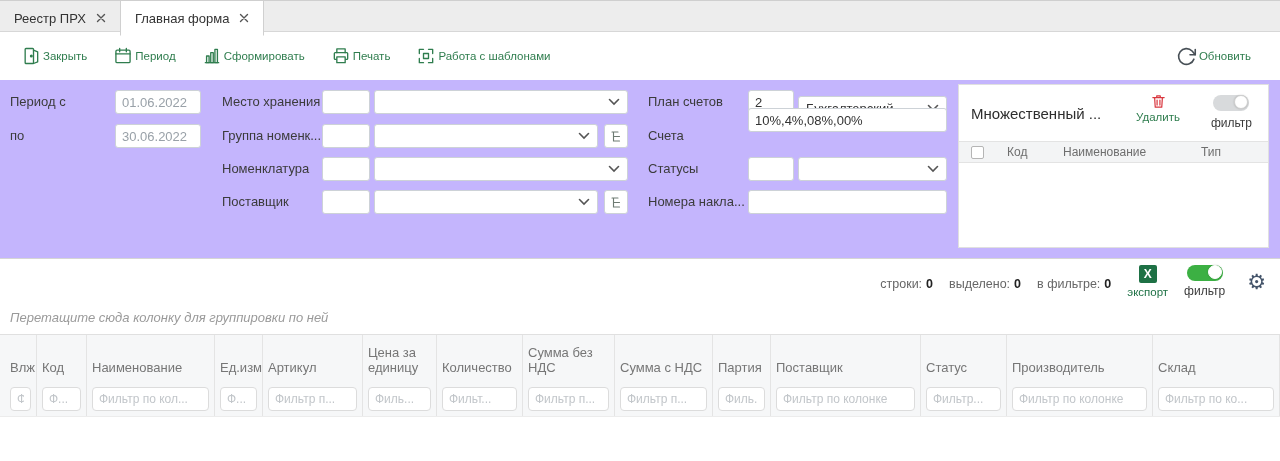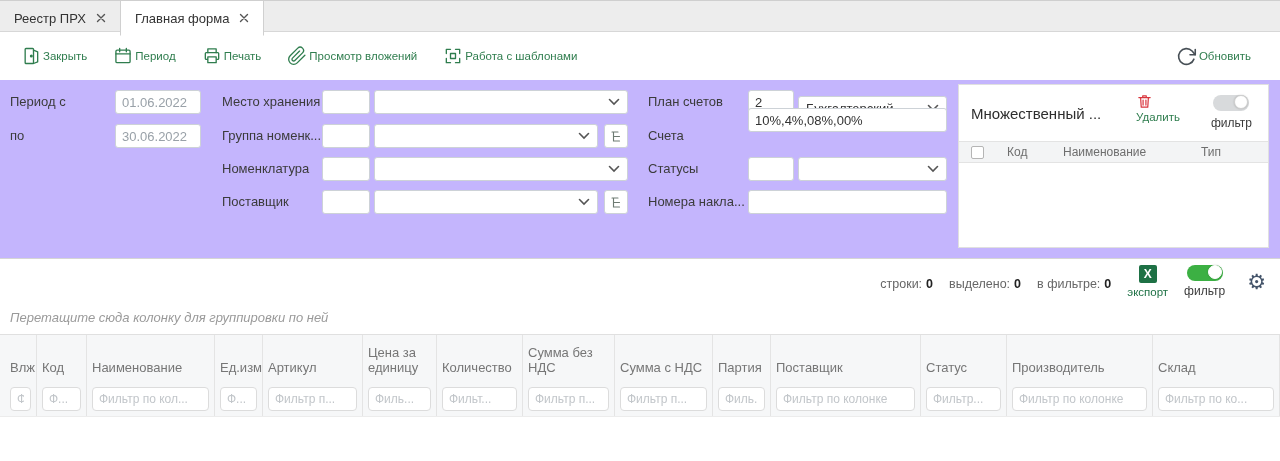--- a/index.html
+++ b/index.html
@@ -31,21 +31,21 @@
   .flabel{position:absolute;font-size:13px;color:#3b3b3b;white-space:nowrap;}
   .inp{position:absolute;height:24px;border:1px solid var(--inp-border);border-radius:3px;font-family:inherit;font-size:13px;padding:0 6px;color:#333;background:#fff;}
   .inp.muted{color:#99a1a8;}
   ::placeholder{color:#c2c6ca;}
   .sel{position:absolute;height:24px;border:1px solid var(--inp-border);border-radius:3px;background:#fff;display:flex;align-items:center;justify-content:space-between;padding:0 7px;font-size:13px;color:#333;cursor:pointer;}
   .treebtn{position:absolute;width:24px;height:24px;border:1px solid var(--inp-border);border-radius:3px;background:#fff;display:flex;align-items:center;justify-content:center;cursor:pointer;}
 
   
   .multi-panel{position:absolute;left:958px;top:4px;width:311px;height:164px;border:1px solid #e0e0e0;background:#fff;}
   .mp-title{position:absolute;left:12px;top:20px;font-size:15px;color:#2e2e2e;white-space:nowrap;}
-  .mp-delete{position:absolute;top:8px;right:88px;display:flex;flex-direction:column;align-items:flex-start;gap:1px;cursor:pointer;}
+  .mp-delete{position:absolute;top:8px;right:88px;display:flex;flex-direction:column;align-items:center;gap:1px;cursor:pointer;}
   .mp-del-label{font-size:11.5px;color:var(--green);}
   .mp-toggle-block{position:absolute;top:10px;right:16px;display:flex;flex-direction:column;align-items:center;gap:5px;}
   .mp-toggle-label{font-size:12px;color:#3b3b3b;}
   .mp-header{position:absolute;left:0;right:0;top:56px;height:22px;display:flex;align-items:center;background:#f3f4f5;border-top:1px solid #e3e3e3;border-bottom:1px solid #e3e3e3;font-size:12px;color:#6e6e6e;}
   .mp-c0{width:36px;display:flex;justify-content:center;}
   .mp-c1{width:60px;padding-left:12px;}
   .mp-c2{width:138px;padding-left:8px;}
   .mp-c3{flex:1;padding-left:8px;}
   .checkbox{width:13px;height:13px;border:1px solid #b5b5b5;border-radius:2px;background:#fff;cursor:pointer;}
 
@@ -116,34 +116,37 @@
         <svg width="20" height="20" viewBox="0 0 24 24" fill="none" stroke="#2f7d4e" stroke-width="1.6" stroke-linecap="round" stroke-linejoin="round">
             <rect x="3.5" y="5" width="17" height="15" rx="1.5"></rect>
             <path d="M3.5 9.5h17M8 3v4M16 3v4"></path>
           </svg>
       </span>
       <span class="tb-label">Период</span>
     </div>
     <div class="tb-item">
       <span>
         <svg width="20" height="20" viewBox="0 0 24 24" fill="none" stroke="#2f7d4e" stroke-width="1.6" stroke-linecap="round" stroke-linejoin="round">
+            <path d="M4 20h16"></path>
+            <rect x="5.5" y="12" width="3" height="8"></rect>
+            <rect x="10.5" y="8" width="3" height="12"></rect>
+            <rect x="15.5" y="4" width="3" height="16"></rect>
+          </svg>
+      </span>
+      <span class="tb-label">Сформировать</span>
+    </div>
+    <div class="tb-item">
+      <span>
+        <svg width="20" height="20" viewBox="0 0 24 24" fill="none" stroke="#2f7d4e" stroke-width="1.6" stroke-linecap="round" stroke-linejoin="round">
             <path d="M7 8V3.5h10V8"></path>
             <rect x="4" y="8" width="16" height="8" rx="1"></rect>
             <rect x="7" y="13" width="10" height="7" fill="#fff"></rect>
           </svg>
       </span>
       <span class="tb-label">Печать</span>
-    </div>
-    <div class="tb-item">
-      <span>
-        <svg width="20" height="20" viewBox="0 0 24 24" fill="none" stroke="#2f7d4e" stroke-width="1.6" stroke-linecap="round" stroke-linejoin="round">
-            <path d="M21.44 11.05l-9.19 9.19a6 6 0 0 1-8.49-8.49l9.19-9.19a4 4 0 0 1 5.66 5.66l-9.2 9.19a2 2 0 0 1-2.83-2.83l8.49-8.48"></path>
-          </svg>
-      </span>
-      <span class="tb-label">Просмотр вложений</span>
     </div>
     <div class="tb-item">
       <span>
         <svg width="20" height="20" viewBox="0 0 24 24" fill="none" stroke="#2f7d4e" stroke-width="1.6" stroke-linecap="round" stroke-linejoin="round">
             <path d="M4 9V4h5M15 4h5v5M20 15v5h-5M9 20H4v-5"></path>
             <rect x="9" y="9" width="6" height="6"></rect>
           </svg>
       </span>
       <span class="tb-label">Работа с шаблонами</span>
     </div>

